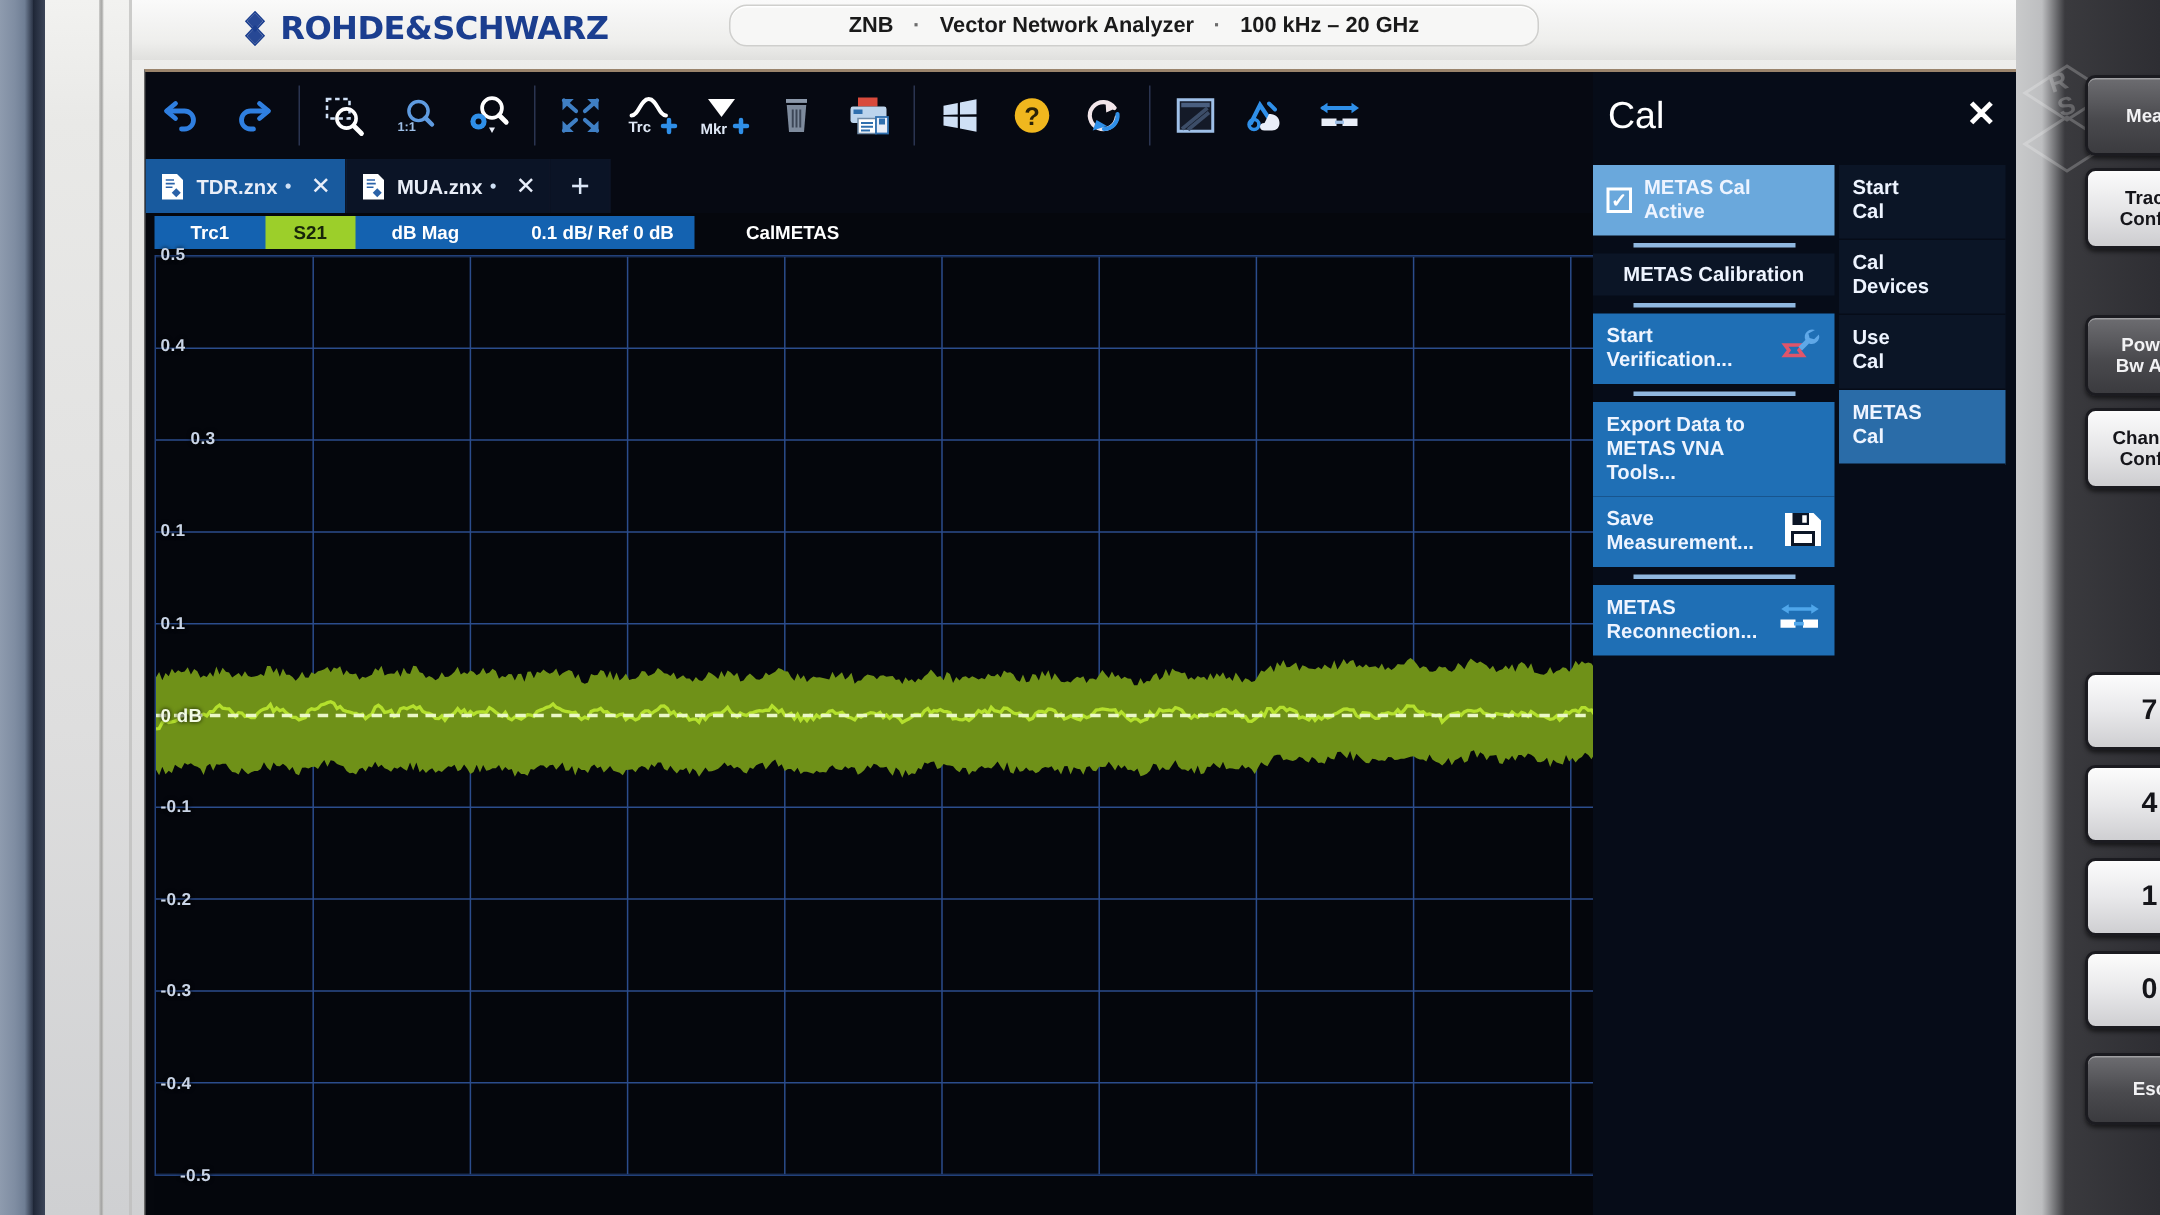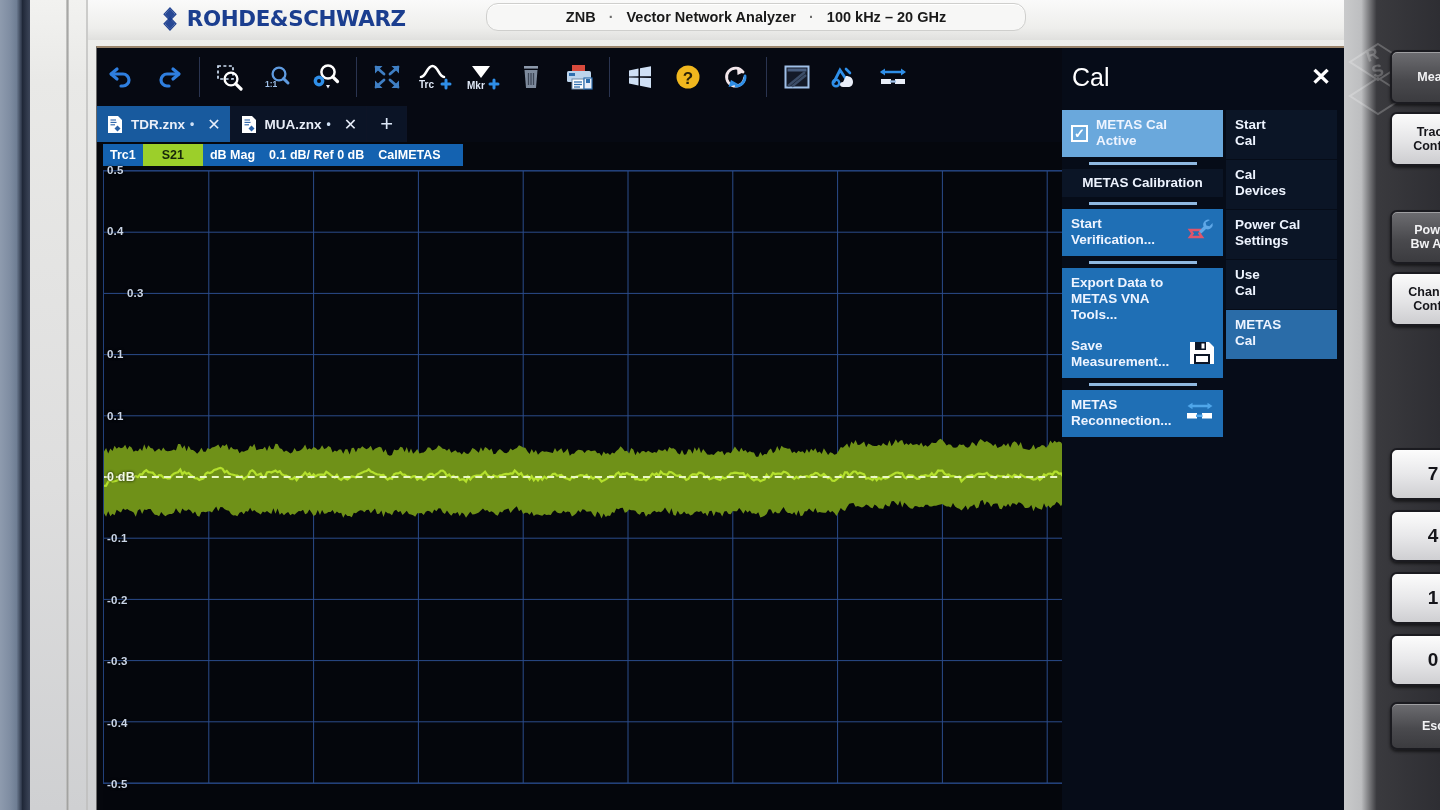--- a/index.html
+++ b/index.html
@@ -101,21 +101,21 @@
     color: #dbe6f6; font-size: 22px; font-weight: 300; background: #0b1426;
     border-right: 1px solid #0d1426;
   }
 
   
   .traceinfo {
     position: absolute; left: 6px; top: 96px; width: 360px; height: 22px;
     background: #1462b0; display: flex; align-items: center;
     font-size: 12.5px; font-weight: 700; color: #ffffff;
   }
-  .ti-cell { padding: 0 7px; white-space: nowrap; }
+  .ti-cell { padding: 0 24px; white-space: nowrap; }
   .ti-s21 { background: #9ccf2a; color: #17260a; padding: 0 19px; height: 22px; display:flex; align-items:center;}
   .chan-sel {
     position: absolute; left: 1012px; top: 96px; width: 44px; height: 24px;
     display: flex; align-items: center; gap: 4px; justify-content: center;
     color: #9fc0e8; font-size: 14px; font-weight: 700;
   }
 
   
   .chart {
     position: absolute; left: 6px; top: 122px; width: 1050px; height: 660px;
@@ -487,21 +487,21 @@
           <div class="ylabel" style="top: 0px;">0.5</div>
           <div class="ylabel" style="top: 61.4px;">0.4</div>
           <div class="ylabel" style="top: 122.8px; padding-left: 20px;">0.3</div>
           <div class="ylabel" style="top: 184.2px;">0.1</div>
           <div class="ylabel" style="top: 245.6px;">0.1</div>
           <div class="ylabel zero" style="top: 307px;">0 dB</div>
           <div class="ylabel" style="top: 368.4px;">-0.1</div>
           <div class="ylabel" style="top: 429.8px;">-0.2</div>
           <div class="ylabel" style="top: 491.2px;">-0.3</div>
           <div class="ylabel" style="top: 552.6px;">-0.4</div>
-          <div class="ylabel" style="top: 614px;">-0.5</div>
+          <div class="ylabel" style="top: 614px; margin-left: 13px;">-0.5</div>
         </div>
     </div>
 
     <div class="calpanel">
       <div class="cal-head">
         <span class="cal-title">Cal</span>
         <span class="cal-close">✕</span>
       </div>
       <div class="cal-cols">
         <div class="cal-col-a" id="cal-col-a">
@@ -564,24 +564,20 @@
             </div>
           </div>
         <div class="cal-col-b" id="cal-col-b">
             <div class="softkey rightcol" style="border-bottom: 1px solid rgb(6, 12, 24);">
               <span class="sk-label">Start
 Cal</span>
             </div>
             <div class="softkey rightcol" style="border-bottom: 1px solid rgb(6, 12, 24);">
               <span class="sk-label">Cal
 Devices</span>
-            </div>
-            <div class="softkey rightcol" style="border-bottom: 1px solid rgb(6, 12, 24);">
-              <span class="sk-label">Power Cal
-Settings</span>
             </div>
             <div class="softkey rightcol" style="border-bottom: 1px solid rgb(6, 12, 24);">
               <span class="sk-label">Use
 Cal</span>
             </div>
             <div class="softkey rightcol sel" style="border-bottom: 1px solid rgb(6, 12, 24);">
               <span class="sk-label">METAS
 Cal</span>
             </div>
           </div>

